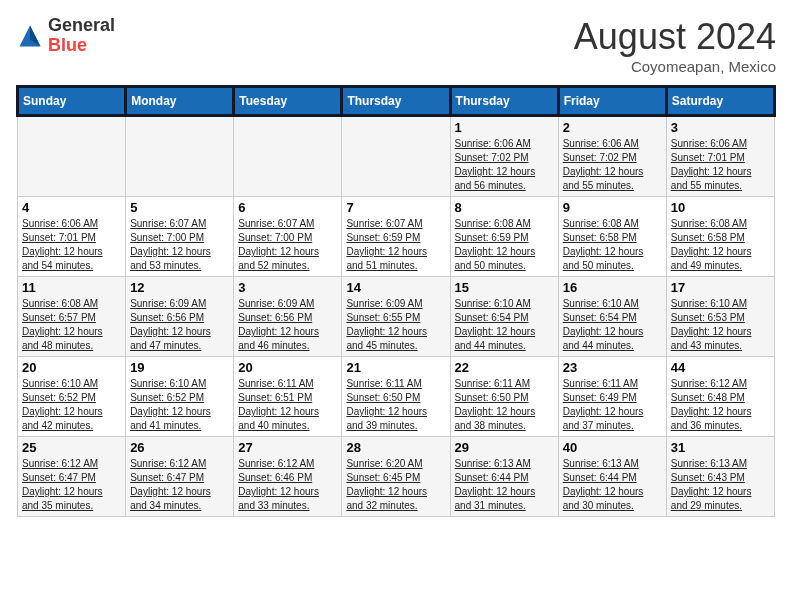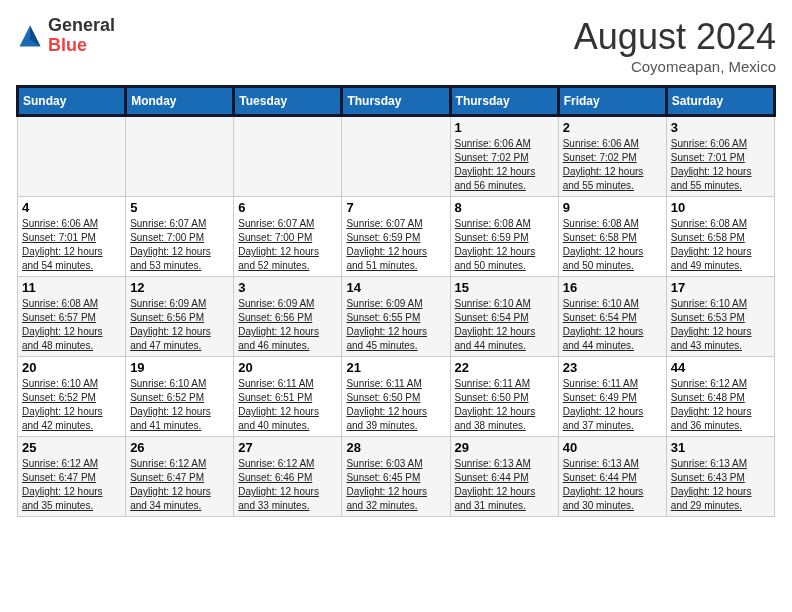--- a/index.html
+++ b/index.html
@@ -315,21 +315,21 @@
         </td>
         <td>
           <span class="day-num">27</span>
           <div class="day-content">Sunrise: 6:12 AM
 Sunset: 6:46 PM
 Daylight: 12 hours
 and 33 minutes.</div>
         </td>
         <td>
           <span class="day-num">28</span>
-          <div class="day-content">Sunrise: 6:03 AM
+          <div class="day-content">Sunrise: 6:20 AM
 Sunset: 6:45 PM
 Daylight: 12 hours
 and 32 minutes.</div>
         </td>
         <td>
           <span class="day-num">29</span>
           <div class="day-content">Sunrise: 6:13 AM
 Sunset: 6:44 PM
 Daylight: 12 hours
 and 31 minutes.</div>

